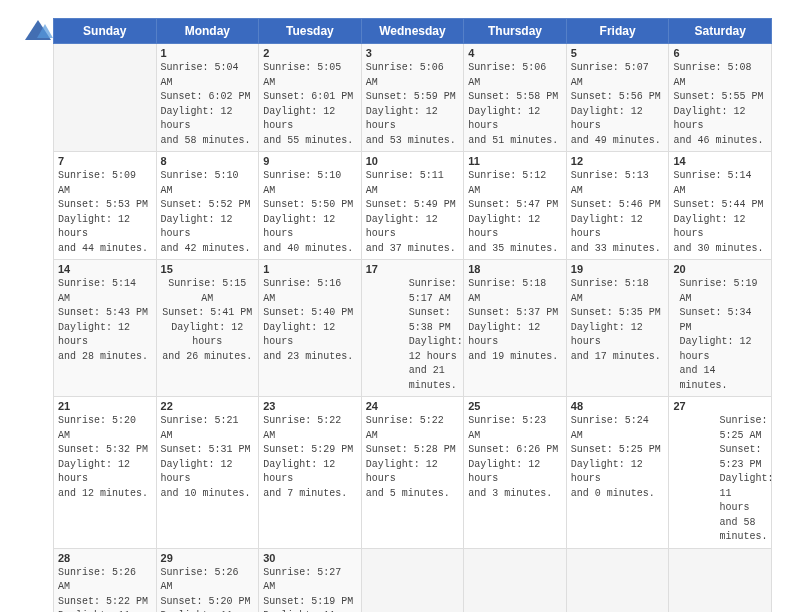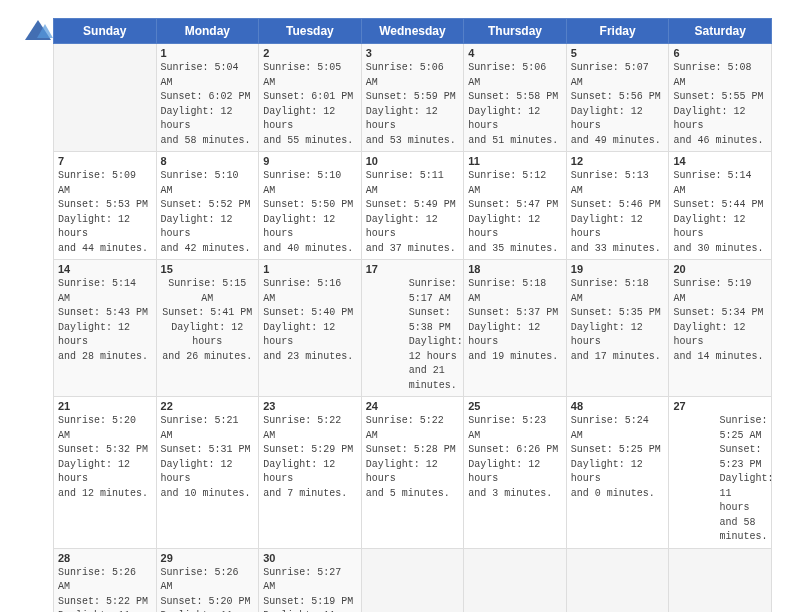--- a/index.html
+++ b/index.html
@@ -253,21 +253,21 @@
           </td>
           <td>
             <span class="day-number">19</span>
             <div class="day-info" style="white-space: pre-line;">Sunrise: 5:18 AM
 Sunset: 5:35 PM
 Daylight: 12 hours
 and 17 minutes.</div>
           </td>
           <td>
             <span class="day-number">20</span>
-            <div class="day-info" style="white-space: pre-line;">Sunrise: 5:19 AM
+            <div class="day-info" style="white-space: pre-line; margin-left: 6px;">Sunrise: 5:19 AM
 Sunset: 5:34 PM
 Daylight: 12 hours
 and 14 minutes.</div>
           </td>
         </tr>
         <tr>
           <td>
             <span class="day-number">21</span>
             <div class="day-info" style="white-space: pre-line;">Sunrise: 5:20 AM
 Sunset: 5:32 PM

